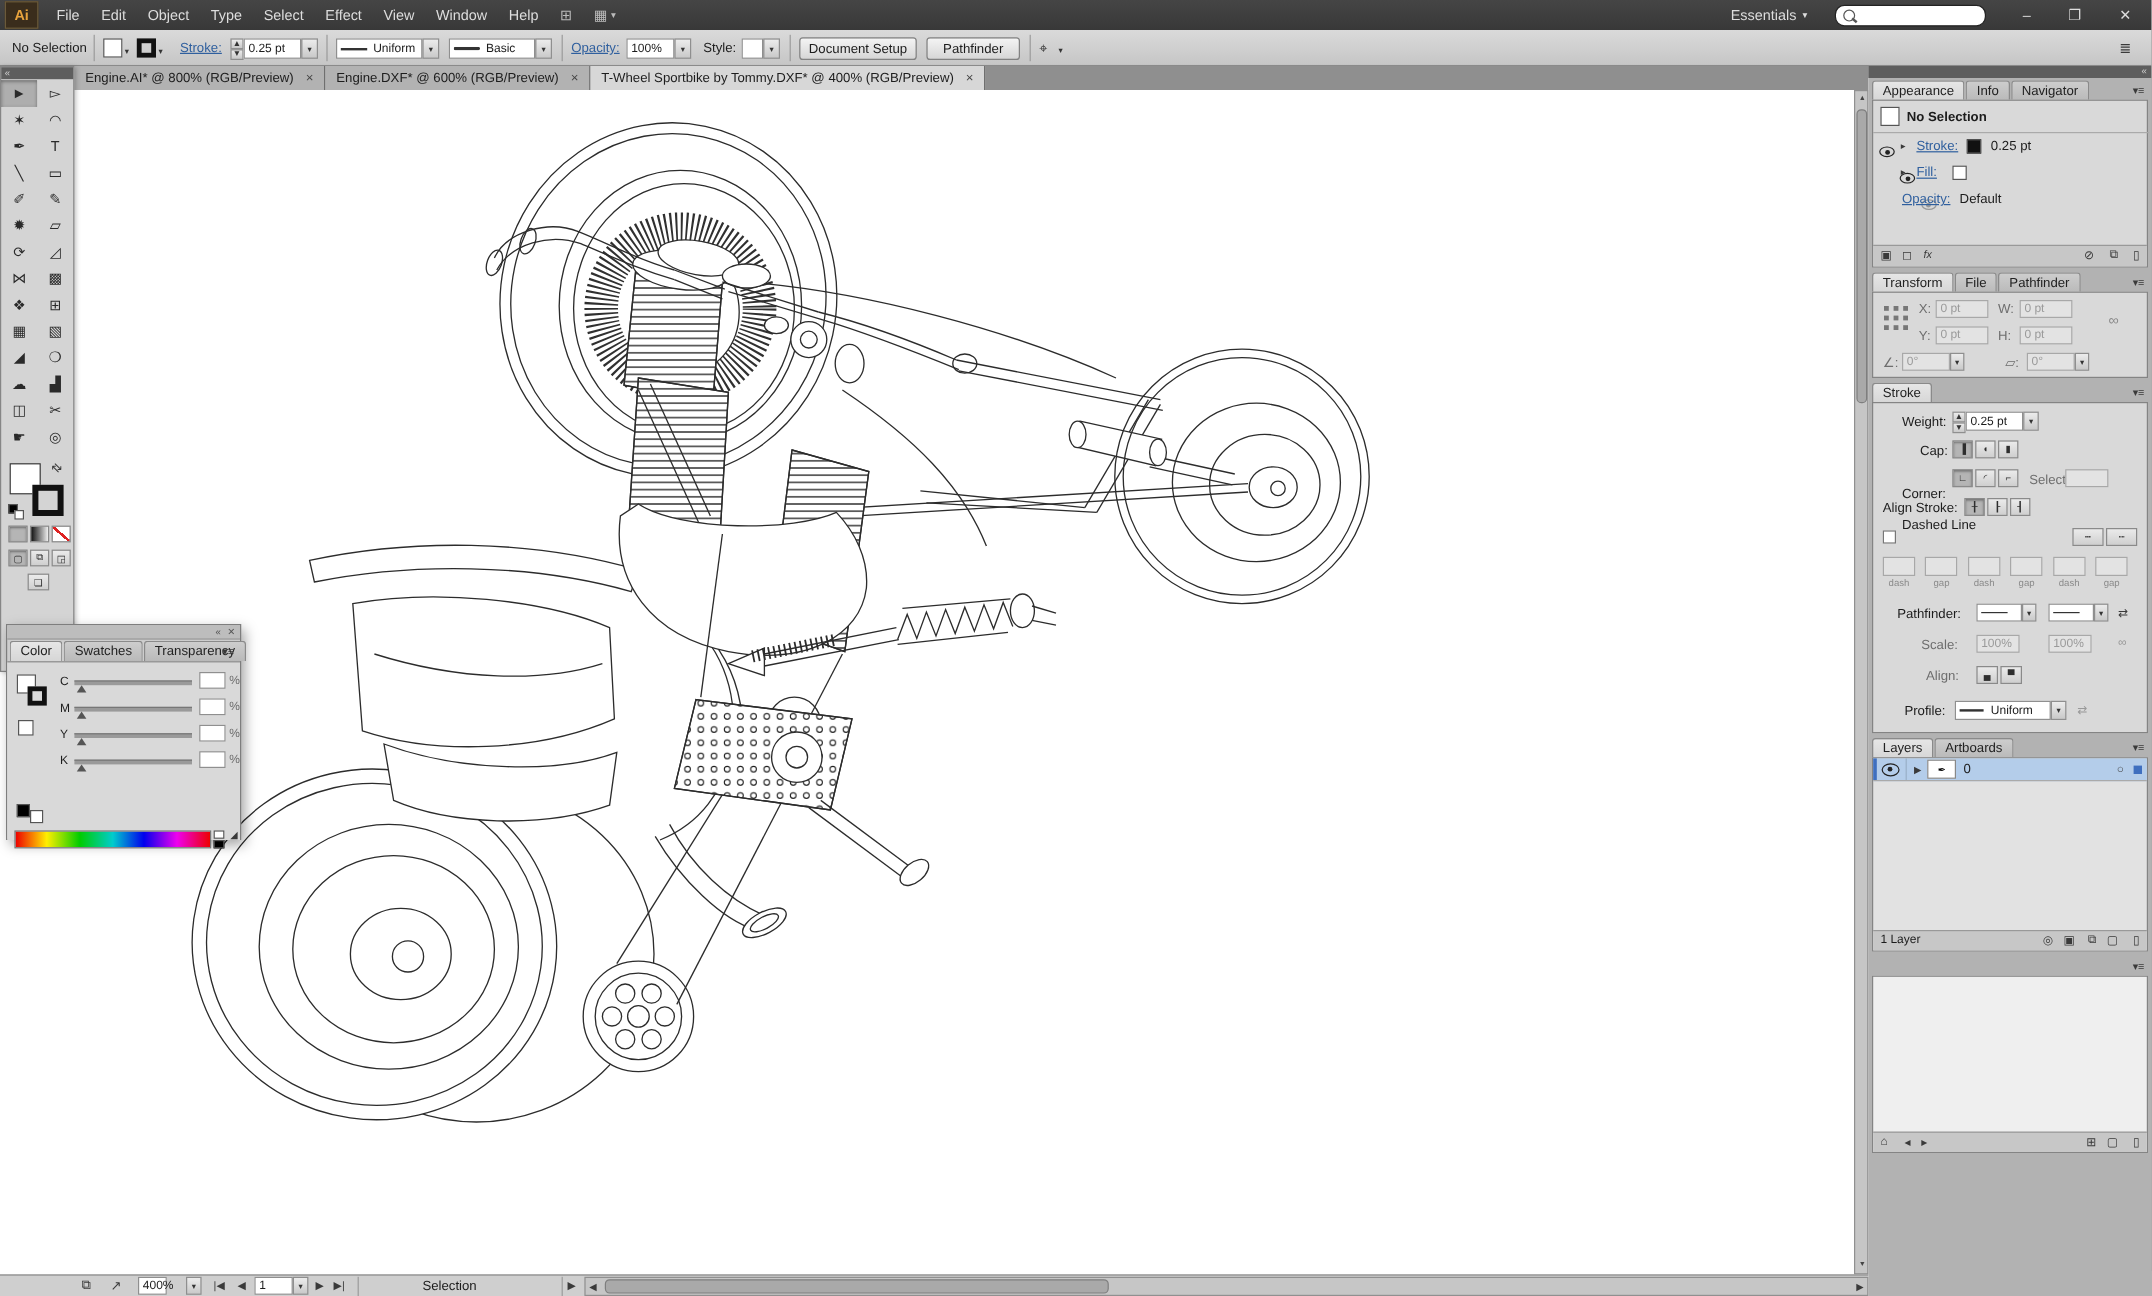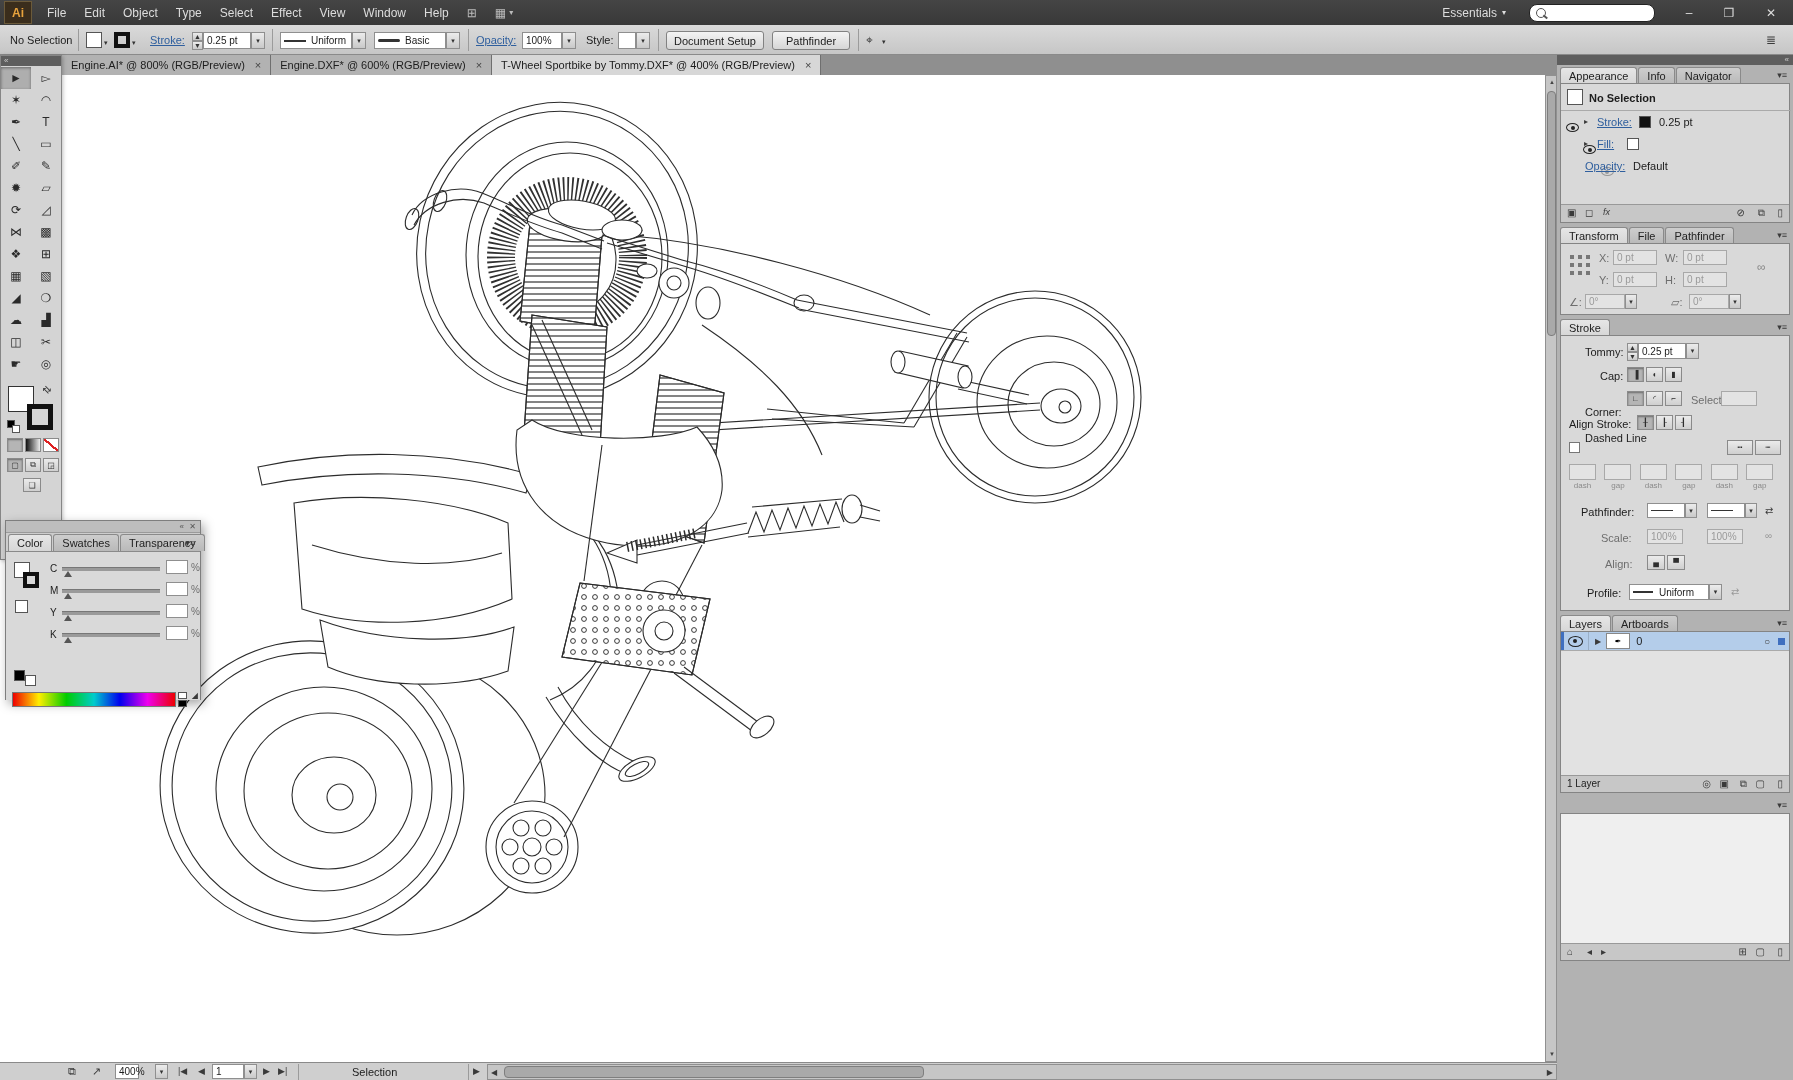--- a/index.html
+++ b/index.html
@@ -625,21 +625,21 @@
       <div class="abs carrow" style="left:168px;top:50px;width:12px;height:15px;">▾</div>
     </div>
 
     <div class="ptabrow abs" style="left:3px;top:264px;">
       <div class="ptab" data-active="true">
         <span>Stroke</span>
       </div>
     </div>
     <span class="abs icon" style="right:6px;top:267px;font-size:9px;">▾≡</span>
     <div class="abs dockpanel" style="left:3px;top:280px;width:230px;height:276px;">
-      <span class="abs lbl" style="left:24px;top:10px;">Tommy:</span>
+      <span class="abs lbl" style="left:24px;top:10px;">Weight:</span>
       <div class="abs" style="left:66px;top:7px;width:11px;height:16px;display:flex;flex-direction:column;">
         <span class="carrow" style="flex:1;">▲</span>
         <span class="carrow" style="flex:1;">▼</span>
       </div>
       <div class="abs field" style="left:77px;top:7px;width:48px;height:16px;">0.25 pt</div>
       <div class="abs carrow" style="left:125px;top:7px;width:13px;height:16px;">▾</div>
       <span class="abs lbl" style="left:39px;top:34px;">Cap:</span>
       <div class="abs mini on" style="left:66px;top:31px;width:17px;height:15px;">▐</div>
       <div class="abs mini" style="left:85px;top:31px;width:17px;height:15px;">◖</div>
       <div class="abs mini" style="left:104px;top:31px;width:17px;height:15px;">▮</div>

